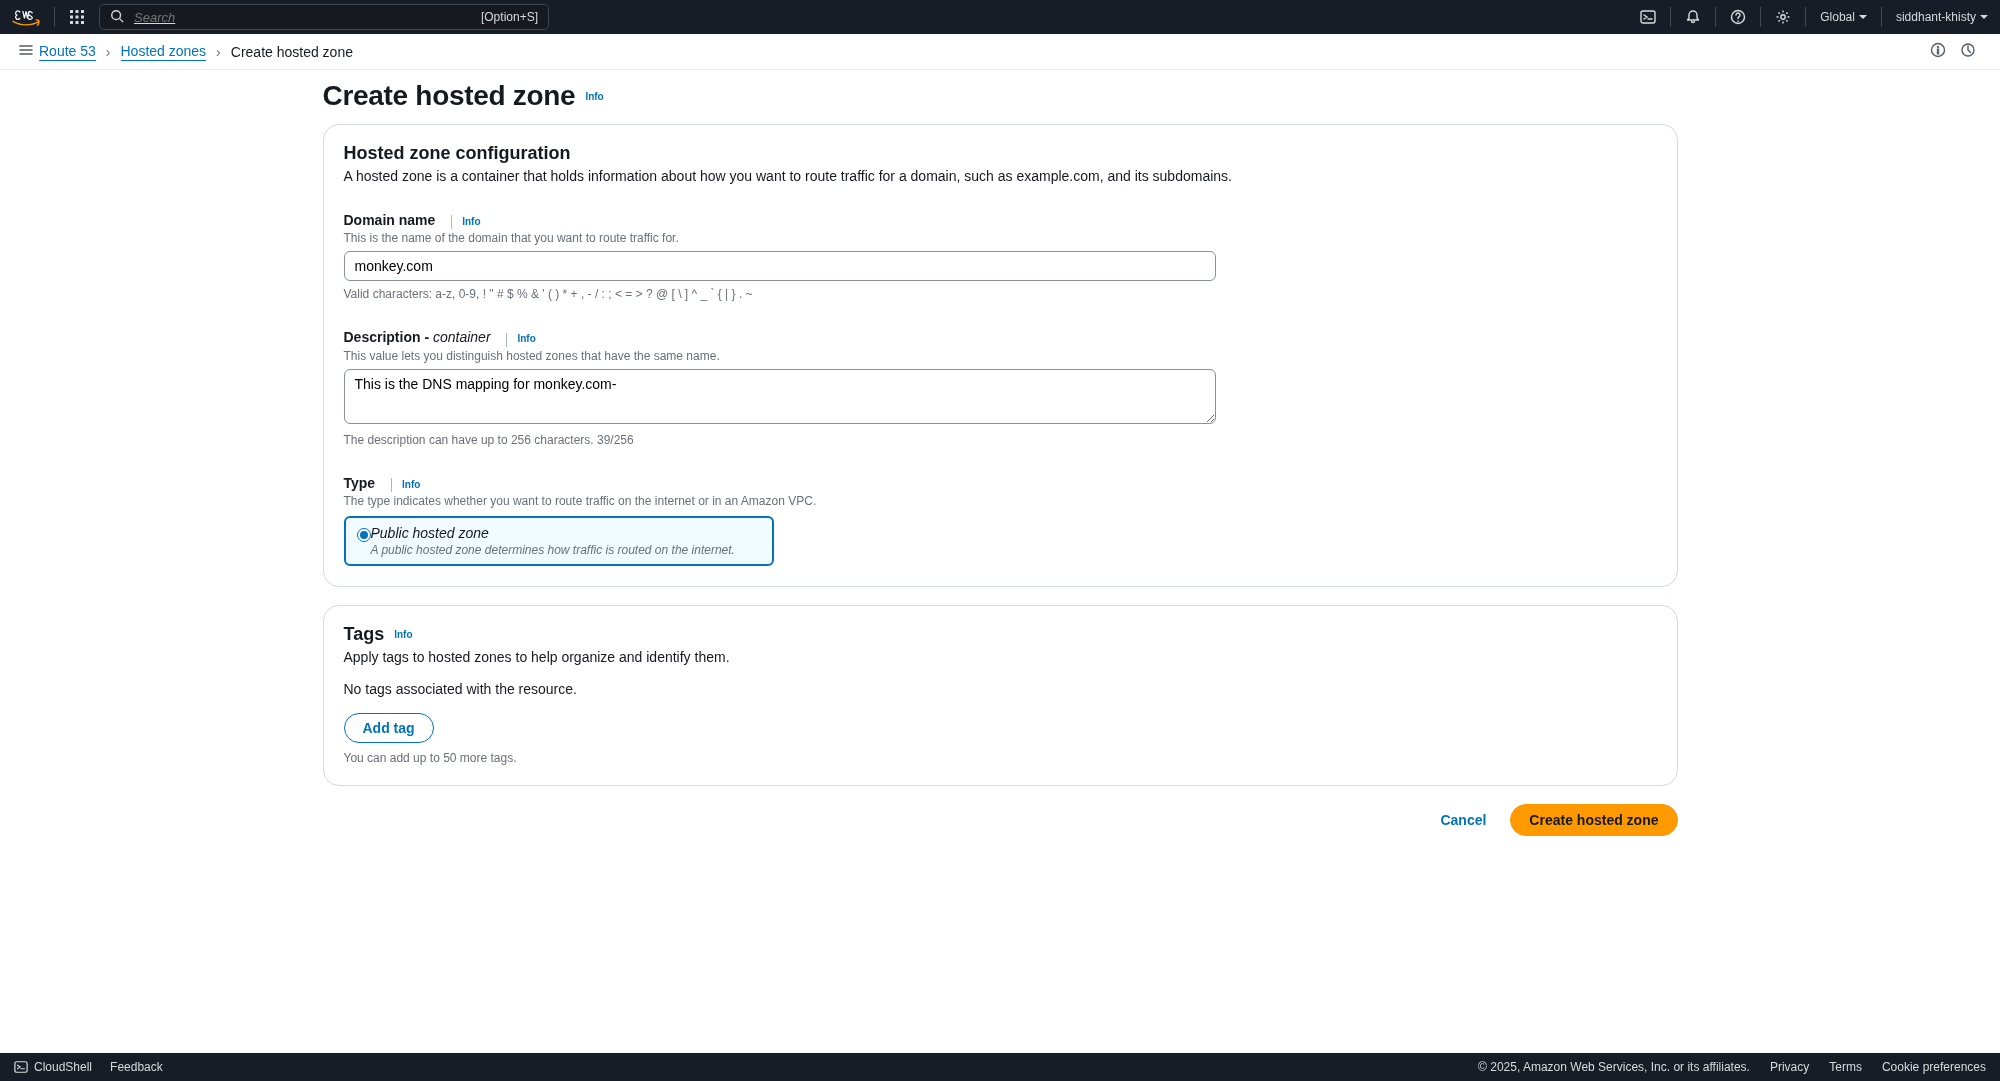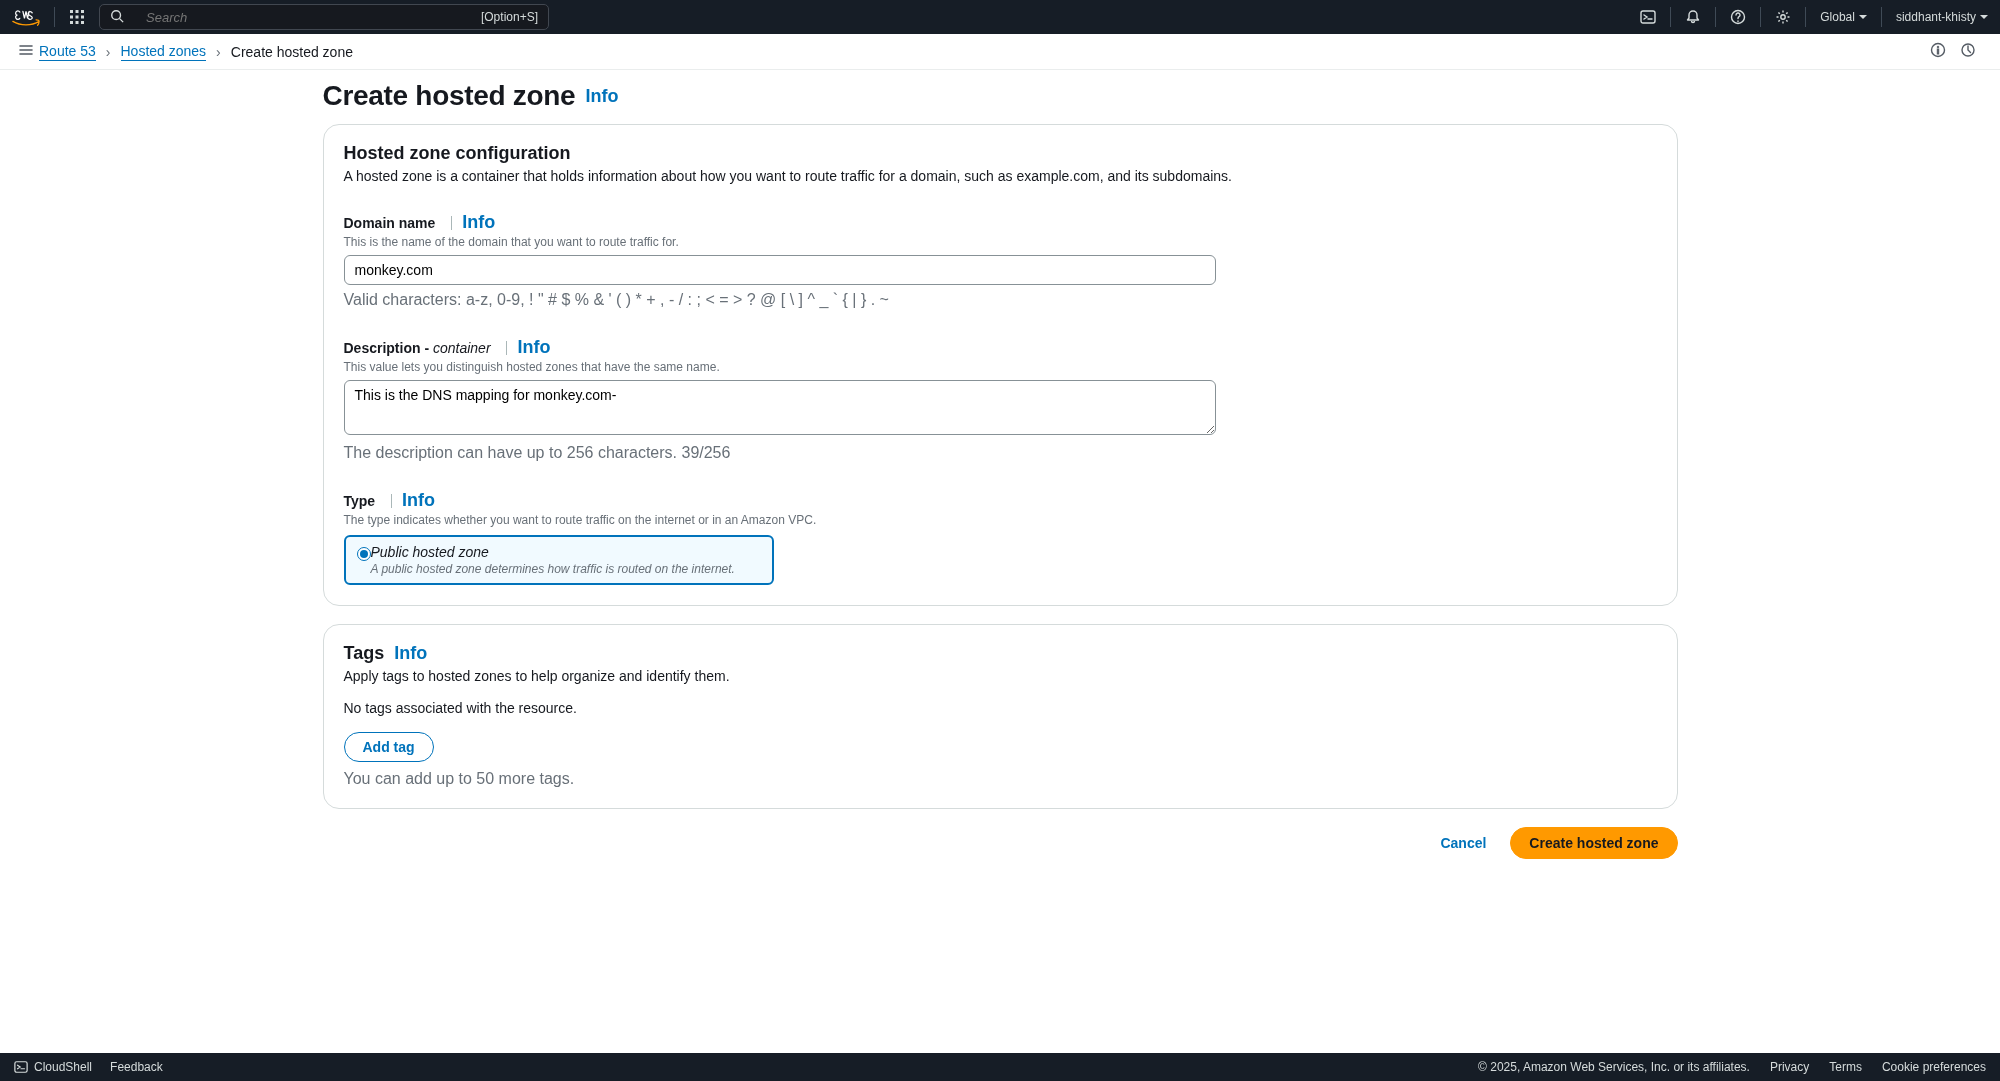--- a/index.html
+++ b/index.html
@@ -43,21 +43,21 @@
   .searchbar {
     flex: 0 0 450px;
     display:flex; align-items:center; justify-content:space-between;
     background: #16191f;
     border:1px solid #414750;
     border-radius:5px;
     padding: 2px 10px;
     height:26px;
     color:#d5dbdb;
   }
-  .searchbar-left { display:flex; align-items:center; gap:20px; }
+  .searchbar-left { display:flex; align-items:center; gap:8px;text-decoration:underline; }
   .searchbar input {
     background:transparent; border:0; outline:0; color:#d5dbdb;
     font-style: italic; font-size:13px; width:260px;
   }
   .searchbar .hint { color:#d5dbdb; font-size:12px; }
   .topnav-spacer { flex:1; }
   .topnav-right { display:flex; align-items:center; gap:14px; }
   .topnav-icon { display:flex; align-items:center; cursor:pointer; }
   .topnav-icon svg { width:16px; height:16px; stroke:#d5dbdb; }
   .topnav-text { display:flex; align-items:center; gap:4px; cursor:pointer; color:#d5dbdb;}
@@ -79,38 +79,38 @@
   .breadcrumbs .chev { color:#687078; }
   .breadcrumb-right { display:flex; align-items:center; gap:14px; padding-right:6px;}
   .breadcrumb-right svg { width:16px; height:16px; stroke:#545b64; }
 
   
   .main { flex:1; display:flex; justify-content:center; padding: 0 0 30px 0; }
   .main-inner { width:1355px; max-width:calc(100% - 100px); }
 
   .page-title-row { display:flex; align-items:center; gap:8px; padding:10px 0 12px 0; }
   .page-title-row h1 { margin:0; font-size:28px; font-weight:700; letter-spacing:-0.3px; }
-  .info-link { color: var(--aws-link-blue); font-size:18px; font-weight:700; cursor:pointer; text-decoration:none; padding-left:2px;}
+  .info-link { color: var(--aws-link-blue); font-size:10px; font-weight:700; cursor:pointer; text-decoration:none; padding-left:2px;}
   .info-link.before-pipe::before {
     content:""; display:inline-block; width:1px; height:14px; background:#aab7b8; vertical-align:middle; margin-right:10px;
   }
 
   .panel {
     border:1px solid #d5dbdb; border-radius:16px;
     padding: 18px 20px 20px 20px;
     margin-bottom:18px;
     background:#fff;
   }
   .panel h2 { margin:0; font-size:18px; font-weight:700; }
   .panel-subtitle { font-size:14px; color:#16191f; margin-top:4px; }
   .section-block { margin-top:28px; }
   .field-label { font-size:14px; font-weight:700; display:inline-block; }
   .optional { font-style:italic; font-weight:400; }
   .field-hint { font-size:12px; color: var(--aws-text-secondary); margin-top:2px; }
-  .field-constraint { font-size:16px; color: var(--aws-text-secondary); margin-top:6px; }
+  .field-constraint { font-size:12px; color: var(--aws-text-secondary); margin-top:6px; }
 
   .text-input {
     width: 872px; max-width:100%;
     height: 30px;
     border:1px solid #879196;
     border-radius:6px;
     padding: 4px 10px;
     font-size:14px;
     margin-top:6px;
     background:#fff;

